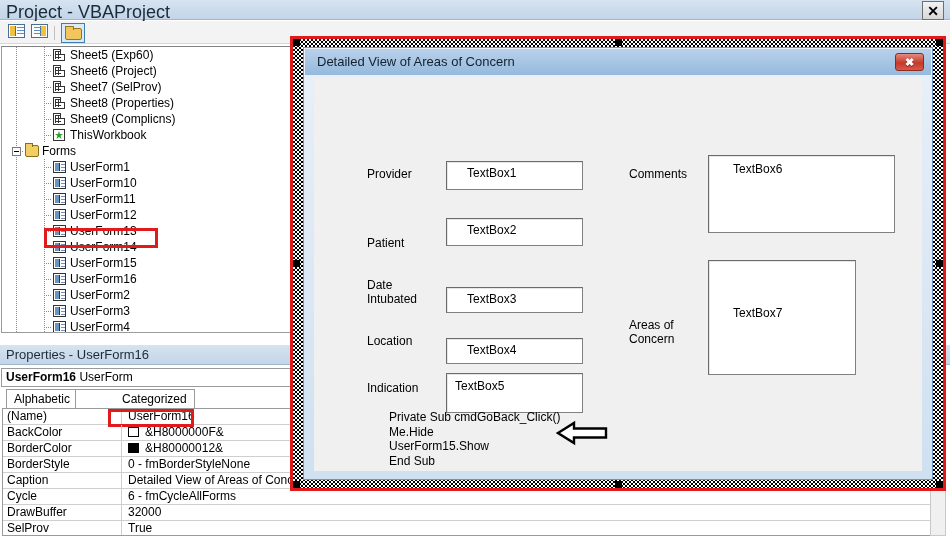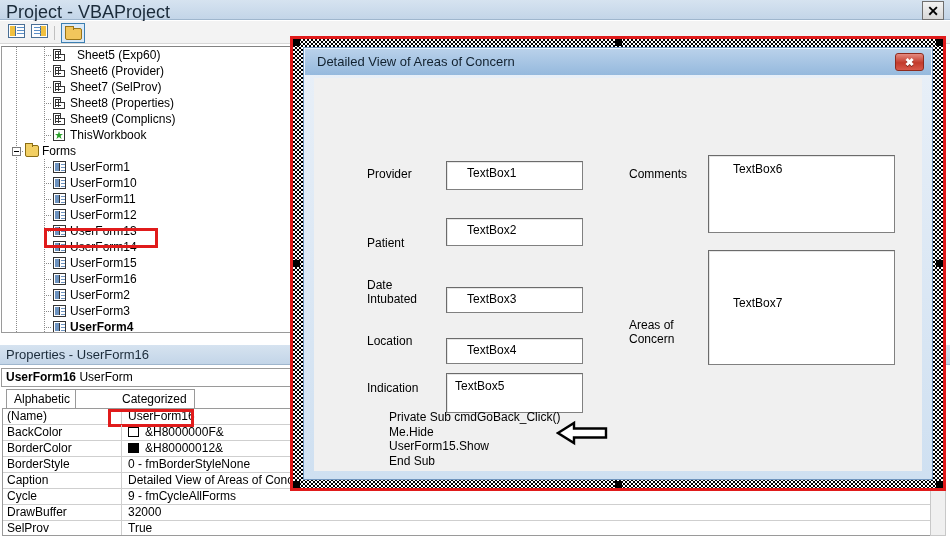--- a/index.html
+++ b/index.html
@@ -299,28 +299,28 @@
         <span class="folder-glyph"></span>
       </div>
     </div>
 
     <div id="tree">
         <div class="tree-row">
           <div class="vdot" style="left: 14px;"></div>
           <div class="vdot" style="left: 42px;"></div>
           <div class="hdot" style="left: 42px; top: 8px; width: 8px;"></div>
           <div class="ico-sheet" style="left: 51px;"></div>
-          <div class="lbl" style="left: 75px;">Sheet5 (Exp60)</div>
+          <div class="lbl" style="left: 68px;">Sheet5 (Exp60)</div>
         </div>
         <div class="tree-row">
           <div class="vdot" style="left: 14px;"></div>
           <div class="vdot" style="left: 42px;"></div>
           <div class="hdot" style="left: 42px; top: 8px; width: 8px;"></div>
           <div class="ico-sheet" style="left: 51px;"></div>
-          <div class="lbl" style="left: 68px;">Sheet6 (Provider)</div>
+          <div class="lbl" style="left: 68px;">Sheet6 (Project)</div>
         </div>
         <div class="tree-row">
           <div class="vdot" style="left: 14px;"></div>
           <div class="vdot" style="left: 42px;"></div>
           <div class="hdot" style="left: 42px; top: 8px; width: 8px;"></div>
           <div class="ico-sheet" style="left: 51px;"></div>
           <div class="lbl" style="left: 68px;">Sheet7 (SelProv)</div>
         </div>
         <div class="tree-row">
           <div class="vdot" style="left: 14px;"></div>
@@ -418,21 +418,21 @@
           <div class="vdot" style="left: 42px;"></div>
           <div class="hdot" style="left: 42px; top: 8px; width: 8px;"></div>
           <div class="ico-form" style="left: 51px;"></div>
           <div class="lbl" style="left: 68px;">UserForm3</div>
         </div>
         <div class="tree-row">
           <div class="vdot" style="left: 14px;"></div>
           <div class="vdot" style="left: 42px;"></div>
           <div class="hdot" style="left: 42px; top: 8px; width: 8px;"></div>
           <div class="ico-form" style="left: 51px;"></div>
-          <div class="lbl" style="left: 68px; font-weight: bold;">UserForm4</div>
+          <div class="lbl" style="left: 68px;">UserForm4</div>
         </div>
       </div>
     <div id="tree-highlight"></div>
     <div id="tree-scroll-right"></div>
   </div>
 
   <div id="props-panel">
     <div id="props-titlebar">
       <div id="props-title">Properties - UserForm16</div>
     </div>
@@ -461,21 +461,21 @@
         <div class="prop-row">
           <div class="prop-name">BorderStyle</div>
           <div class="prop-val">0 - fmBorderStyleNone</div>
         </div>
         <div class="prop-row">
           <div class="prop-name">Caption</div>
           <div class="prop-val">Detailed View of Areas of Concern</div>
         </div>
         <div class="prop-row">
           <div class="prop-name">Cycle</div>
-          <div class="prop-val">9 - fmCycleAllForms</div>
+          <div class="prop-val">6 - fmCycleAllForms</div>
         </div>
         <div class="prop-row">
           <div class="prop-name">DrawBuffer</div>
           <div class="prop-val">32000</div>
         </div>
         <div class="prop-row">
           <div class="prop-name">SelProv</div>
           <div class="prop-val">True</div>
         </div>
       </div>
@@ -525,21 +525,21 @@
       <div class="f-textbox" style="left:132px;top:260px;width:137px;height:26px">
         <span>TextBox4</span>
       </div>
       <div class="f-textbox" style="left:132px;top:295px;width:137px;height:40px">
         <span style="left:8px;top:5px">TextBox5</span>
       </div>
 
       <div class="f-textbox multiline" style="left:394px;top:77px;width:187px;height:78px">
         <span>TextBox6</span>
       </div>
-      <div class="f-textbox multiline" style="left:394px;top:172px;width:187px;height:115px">
+      <div class="f-textbox multiline" style="left:394px;top:182px;width:148px;height:115px">
         <span style="left:24px;top:45px">TextBox7</span>
       </div>
 
       <div id="code-overlay">Private Sub cmdGoBack_Click()
 Me.Hide
 UserForm15.Show
 End Sub</div>
 
       <svg id="left-arrow" viewBox="0 0 52 26">
         <polygon points="2,13 18,3 18,8.5 50,8.5 50,17.5 18,17.5 18,23" fill="#ffffff" stroke="#000000" stroke-width="2.4" stroke-linejoin="miter"></polygon>

